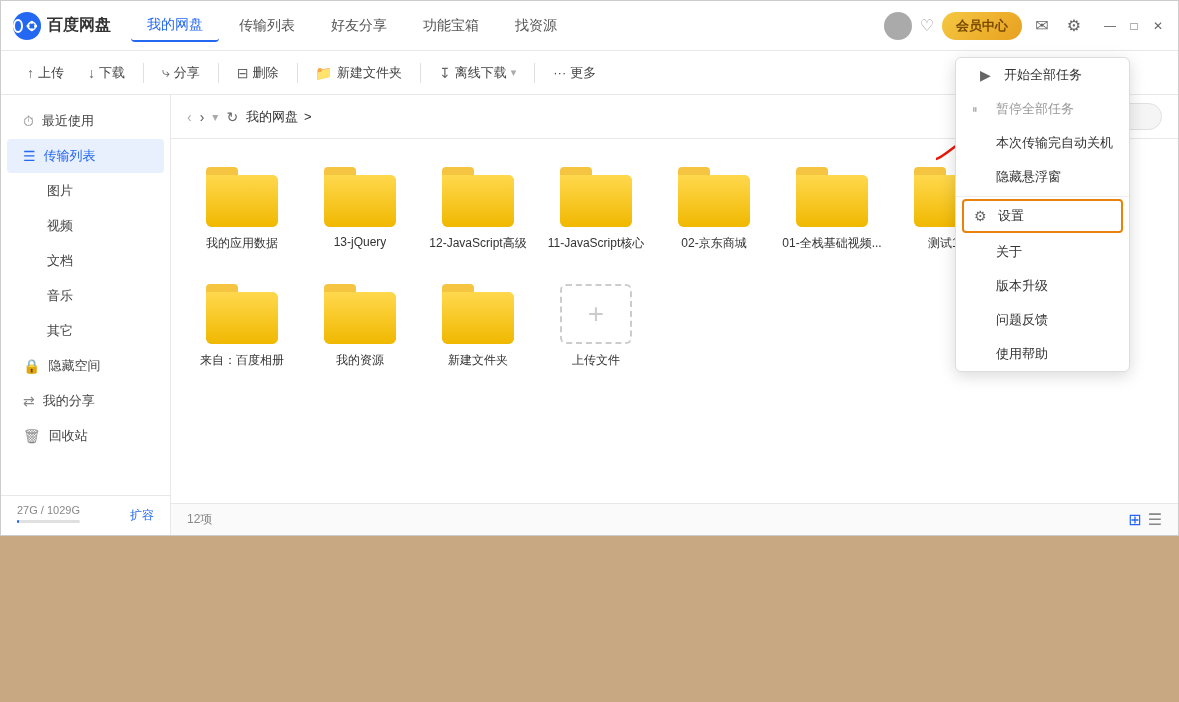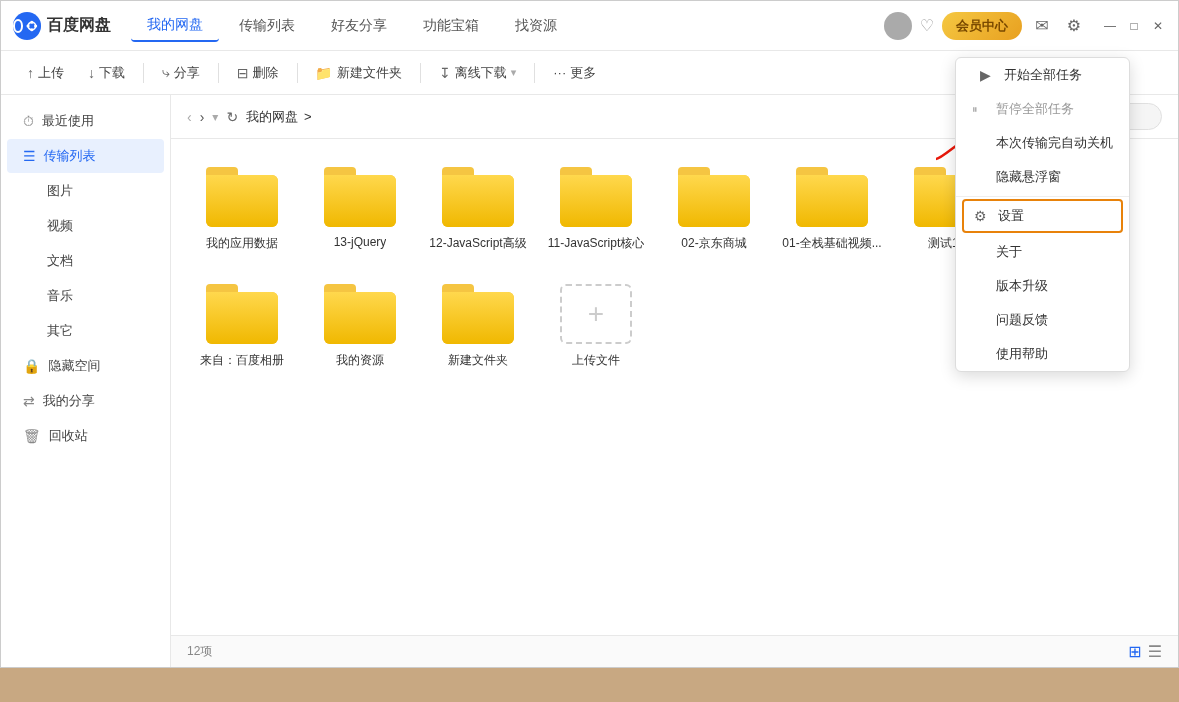--- a/index.html
+++ b/index.html
@@ -1,20 +1,20 @@
 <!DOCTYPE html>
 <html><head>
   <meta charset="utf-8">
   <style>
     * { box-sizing: border-box; margin: 0; padding: 0; }
     body { font-family: "Microsoft YaHei", "PingFang SC", sans-serif; background: #c8a882; width: 1179px; height: 702px; overflow: hidden; }
     
     .app-window {
       width: 1179px;
-      height: 668px;
+      height: 536px;
       background: #f0abfc;
       display: flex;
       flex-direction: column;
       border: 1px solid #ccc;
       position: relative;
     }
 
     
     .title-bar {
       height: 50px;
@@ -511,20 +511,33 @@
           <span class="sidebar-icon">⇄</span>
           <span>我的分享</span>
         </div>
         <div class="sidebar-item">
           <span class="sidebar-icon">🗑</span>
           <span>回收站</span>
         </div>
       </div>
 
 
+      <div class="sidebar-storage">
+        <div>
+          <div>
+            <span>27G</span>
+            <span>/</span>
+            <span>1029G</span>
+          </div>
+          <div class="storage-bar">
+            <div class="storage-fill"></div>
+          </div>
+        </div>
+        <span class="expand-link">扩容</span>
+      </div>
     </div>
 
     <div class="content-area">
 
       <div class="breadcrumb-bar">
         <span class="nav-arrow">‹</span>
         <span class="nav-arrow active">›</span>
         <span style="font-size:12px;color:#aaa;">▾</span>
         <span class="refresh-btn">↻</span>
         <div class="breadcrumb-path">

